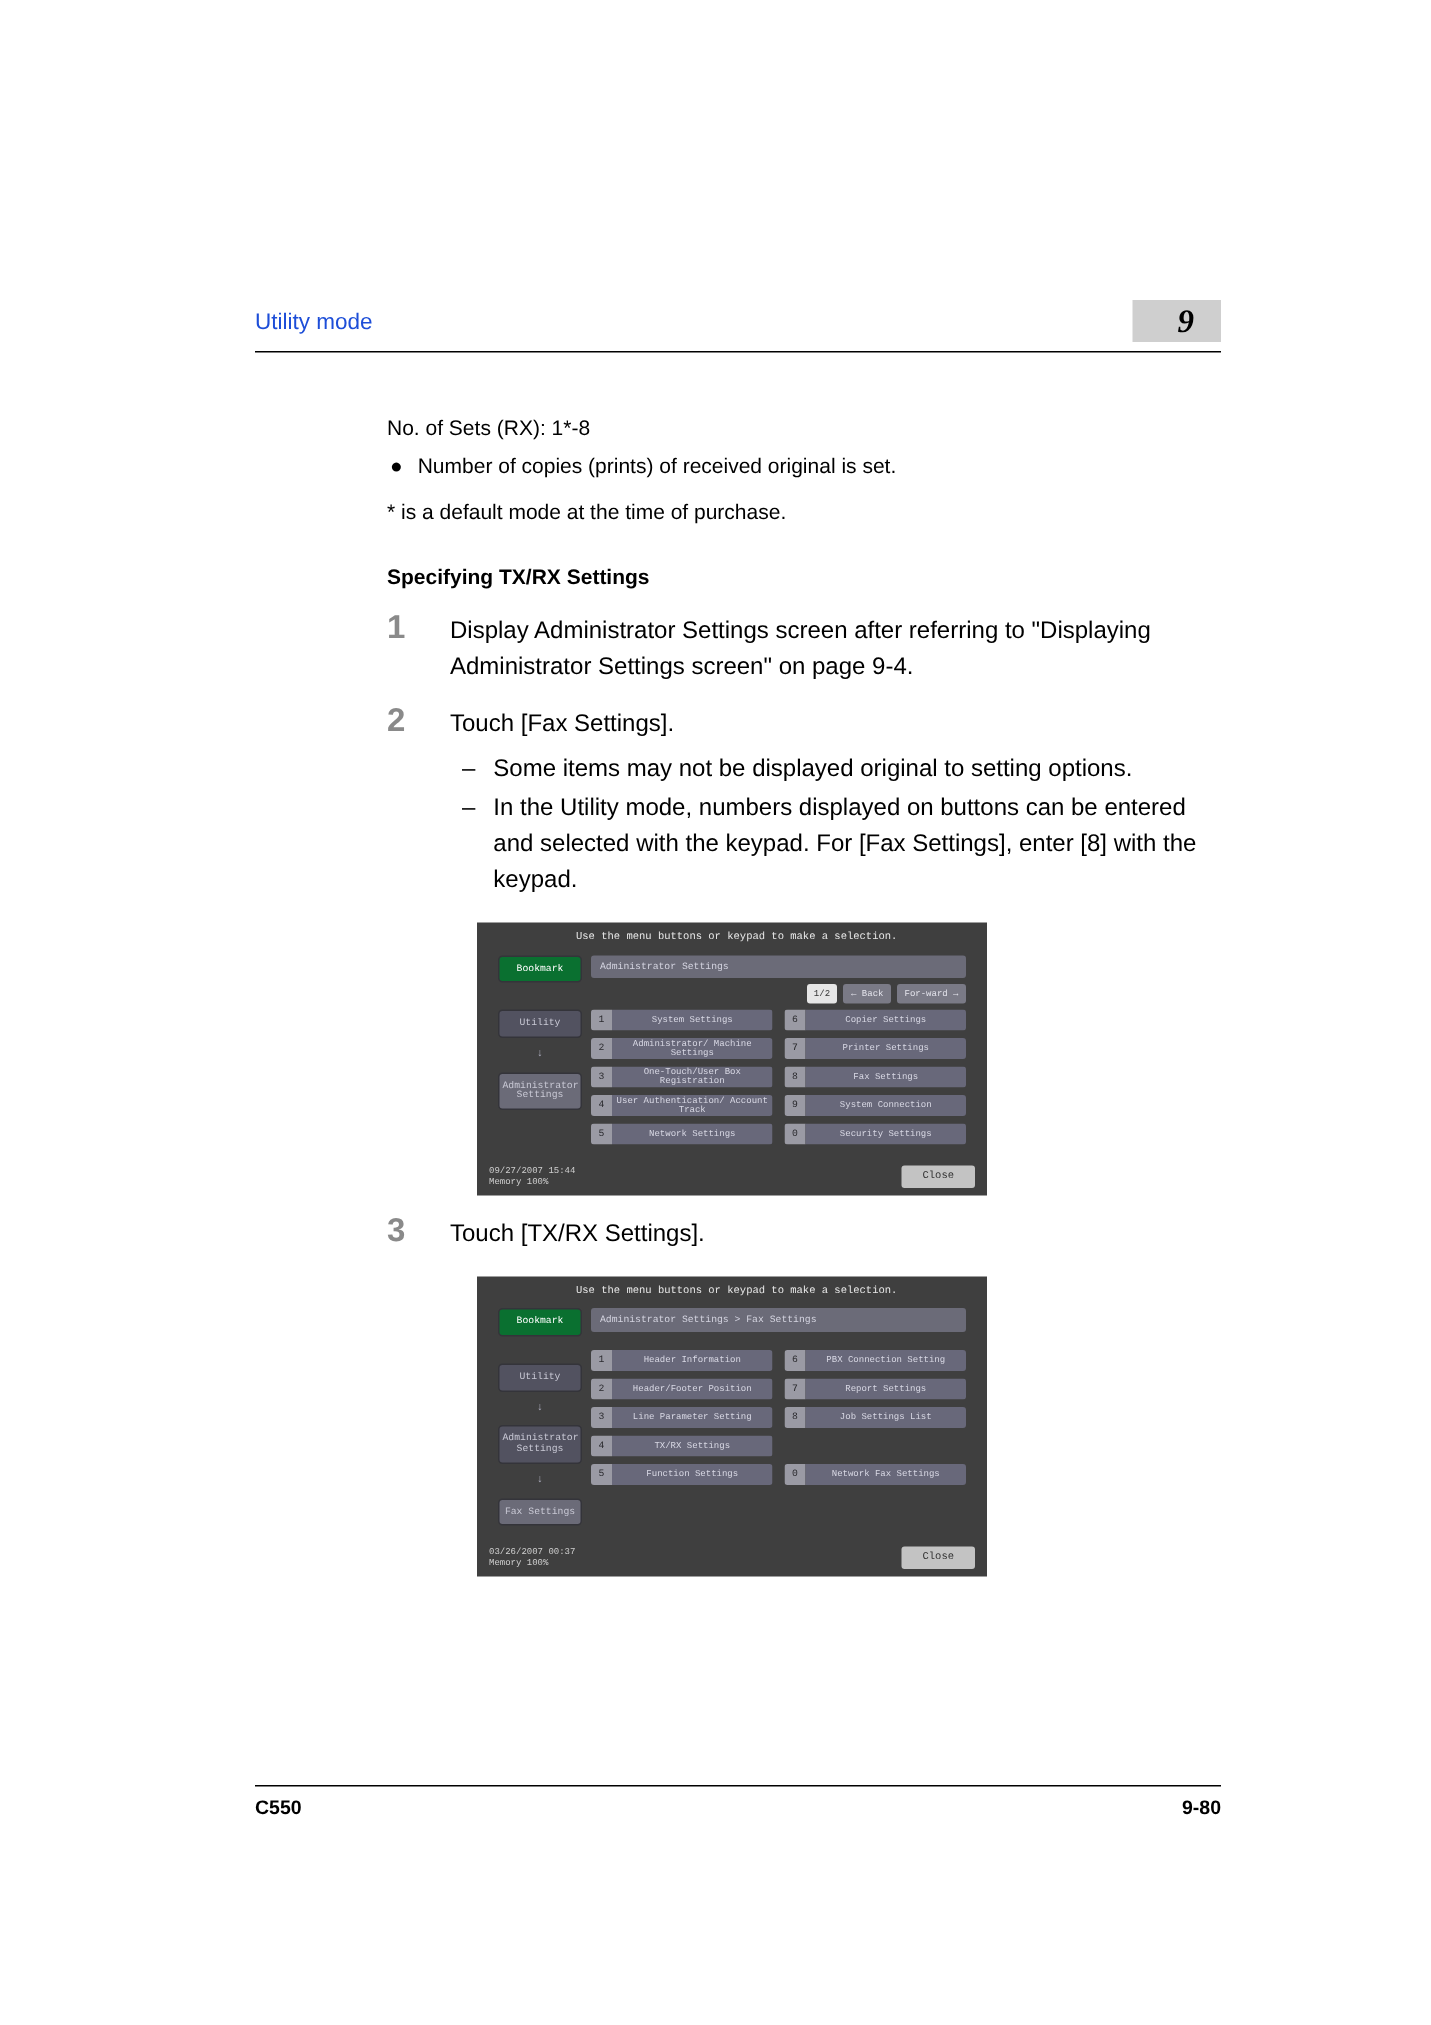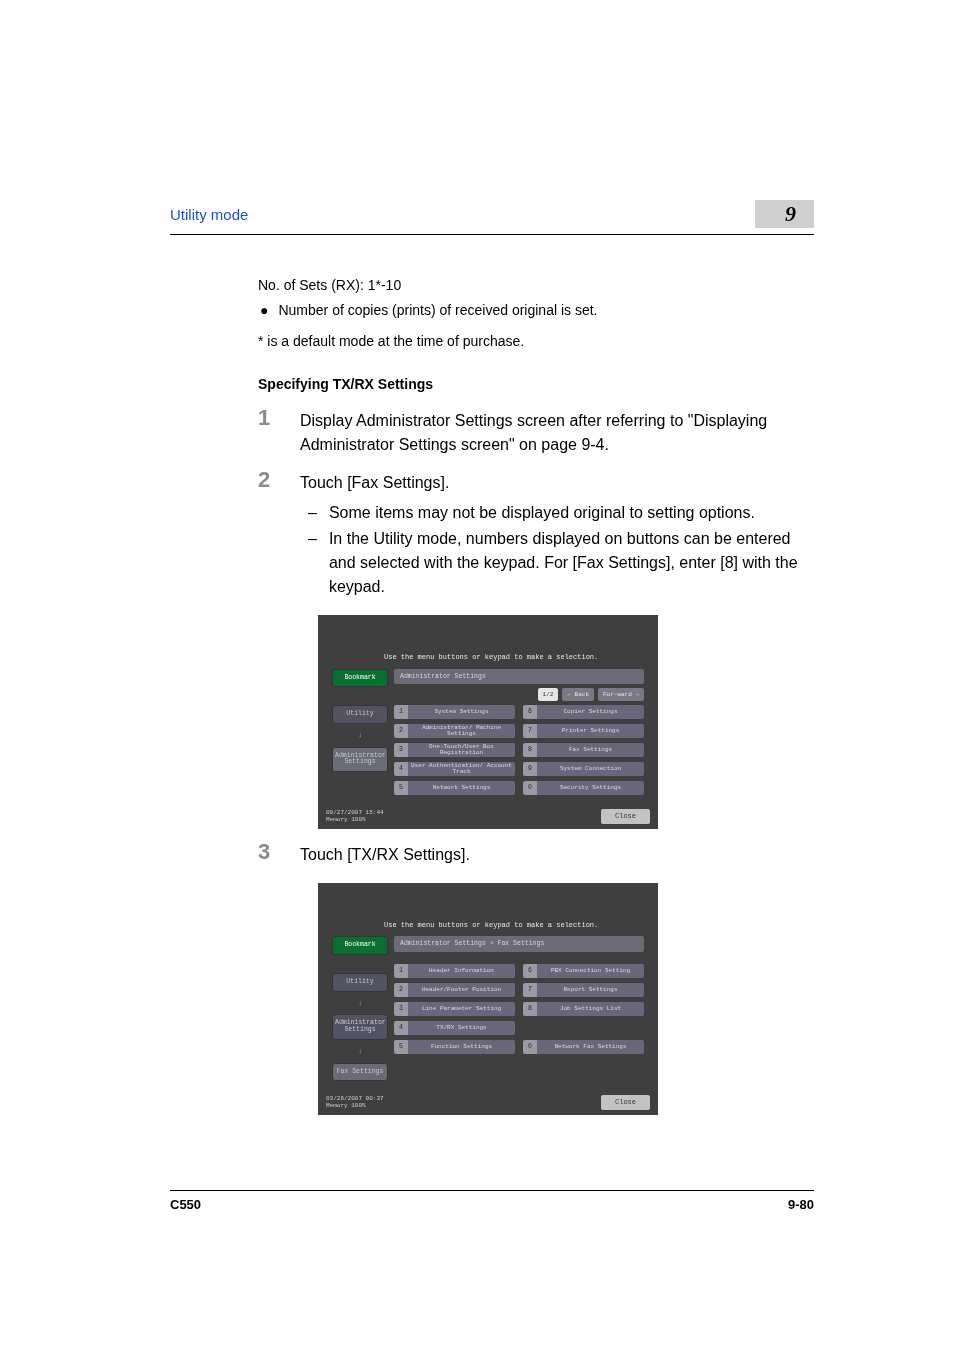--- a/index.html
+++ b/index.html
@@ -77,21 +77,20 @@
     
     .screen {
       width: 340px;
       background: #3f3f3f;
       font-family: "Courier New", monospace;
       font-size: 7px;
       color: #d8d8d8;
     }
     .screen-top {
       padding: 5px 8px 8px 8px;
-      margin-top: 32px;
     }
     .screen-msg {
       color: #e8e8e8;
       font-size: 7px;
       margin-left: 58px;
       margin-bottom: 6px;
     }
     .screen-body {
       display: flex;
       gap: 6px;
@@ -160,21 +159,21 @@
 <body>
 
 <div class="page">
   <div class="header-row">
     <span class="header-title">Utility mode</span>
     <span class="chapter-badge">9</span>
   </div>
   <hr class="hr-top">
 
   <div class="content">
-    <div>No. of Sets (RX): 1*-10</div>
+    <div>No. of Sets (RX): 1*-8</div>
     <div class="bullet-row">
       <span class="bullet">●</span>
       <span>Number of copies (prints) of received original is set.</span>
     </div>
     <div class="note-line">* is a default mode at the time of purchase.</div>
 
     <div class="section-head">Specifying TX/RX Settings</div>
 
     <div class="step-row">
       <div class="step-num">1</div>

